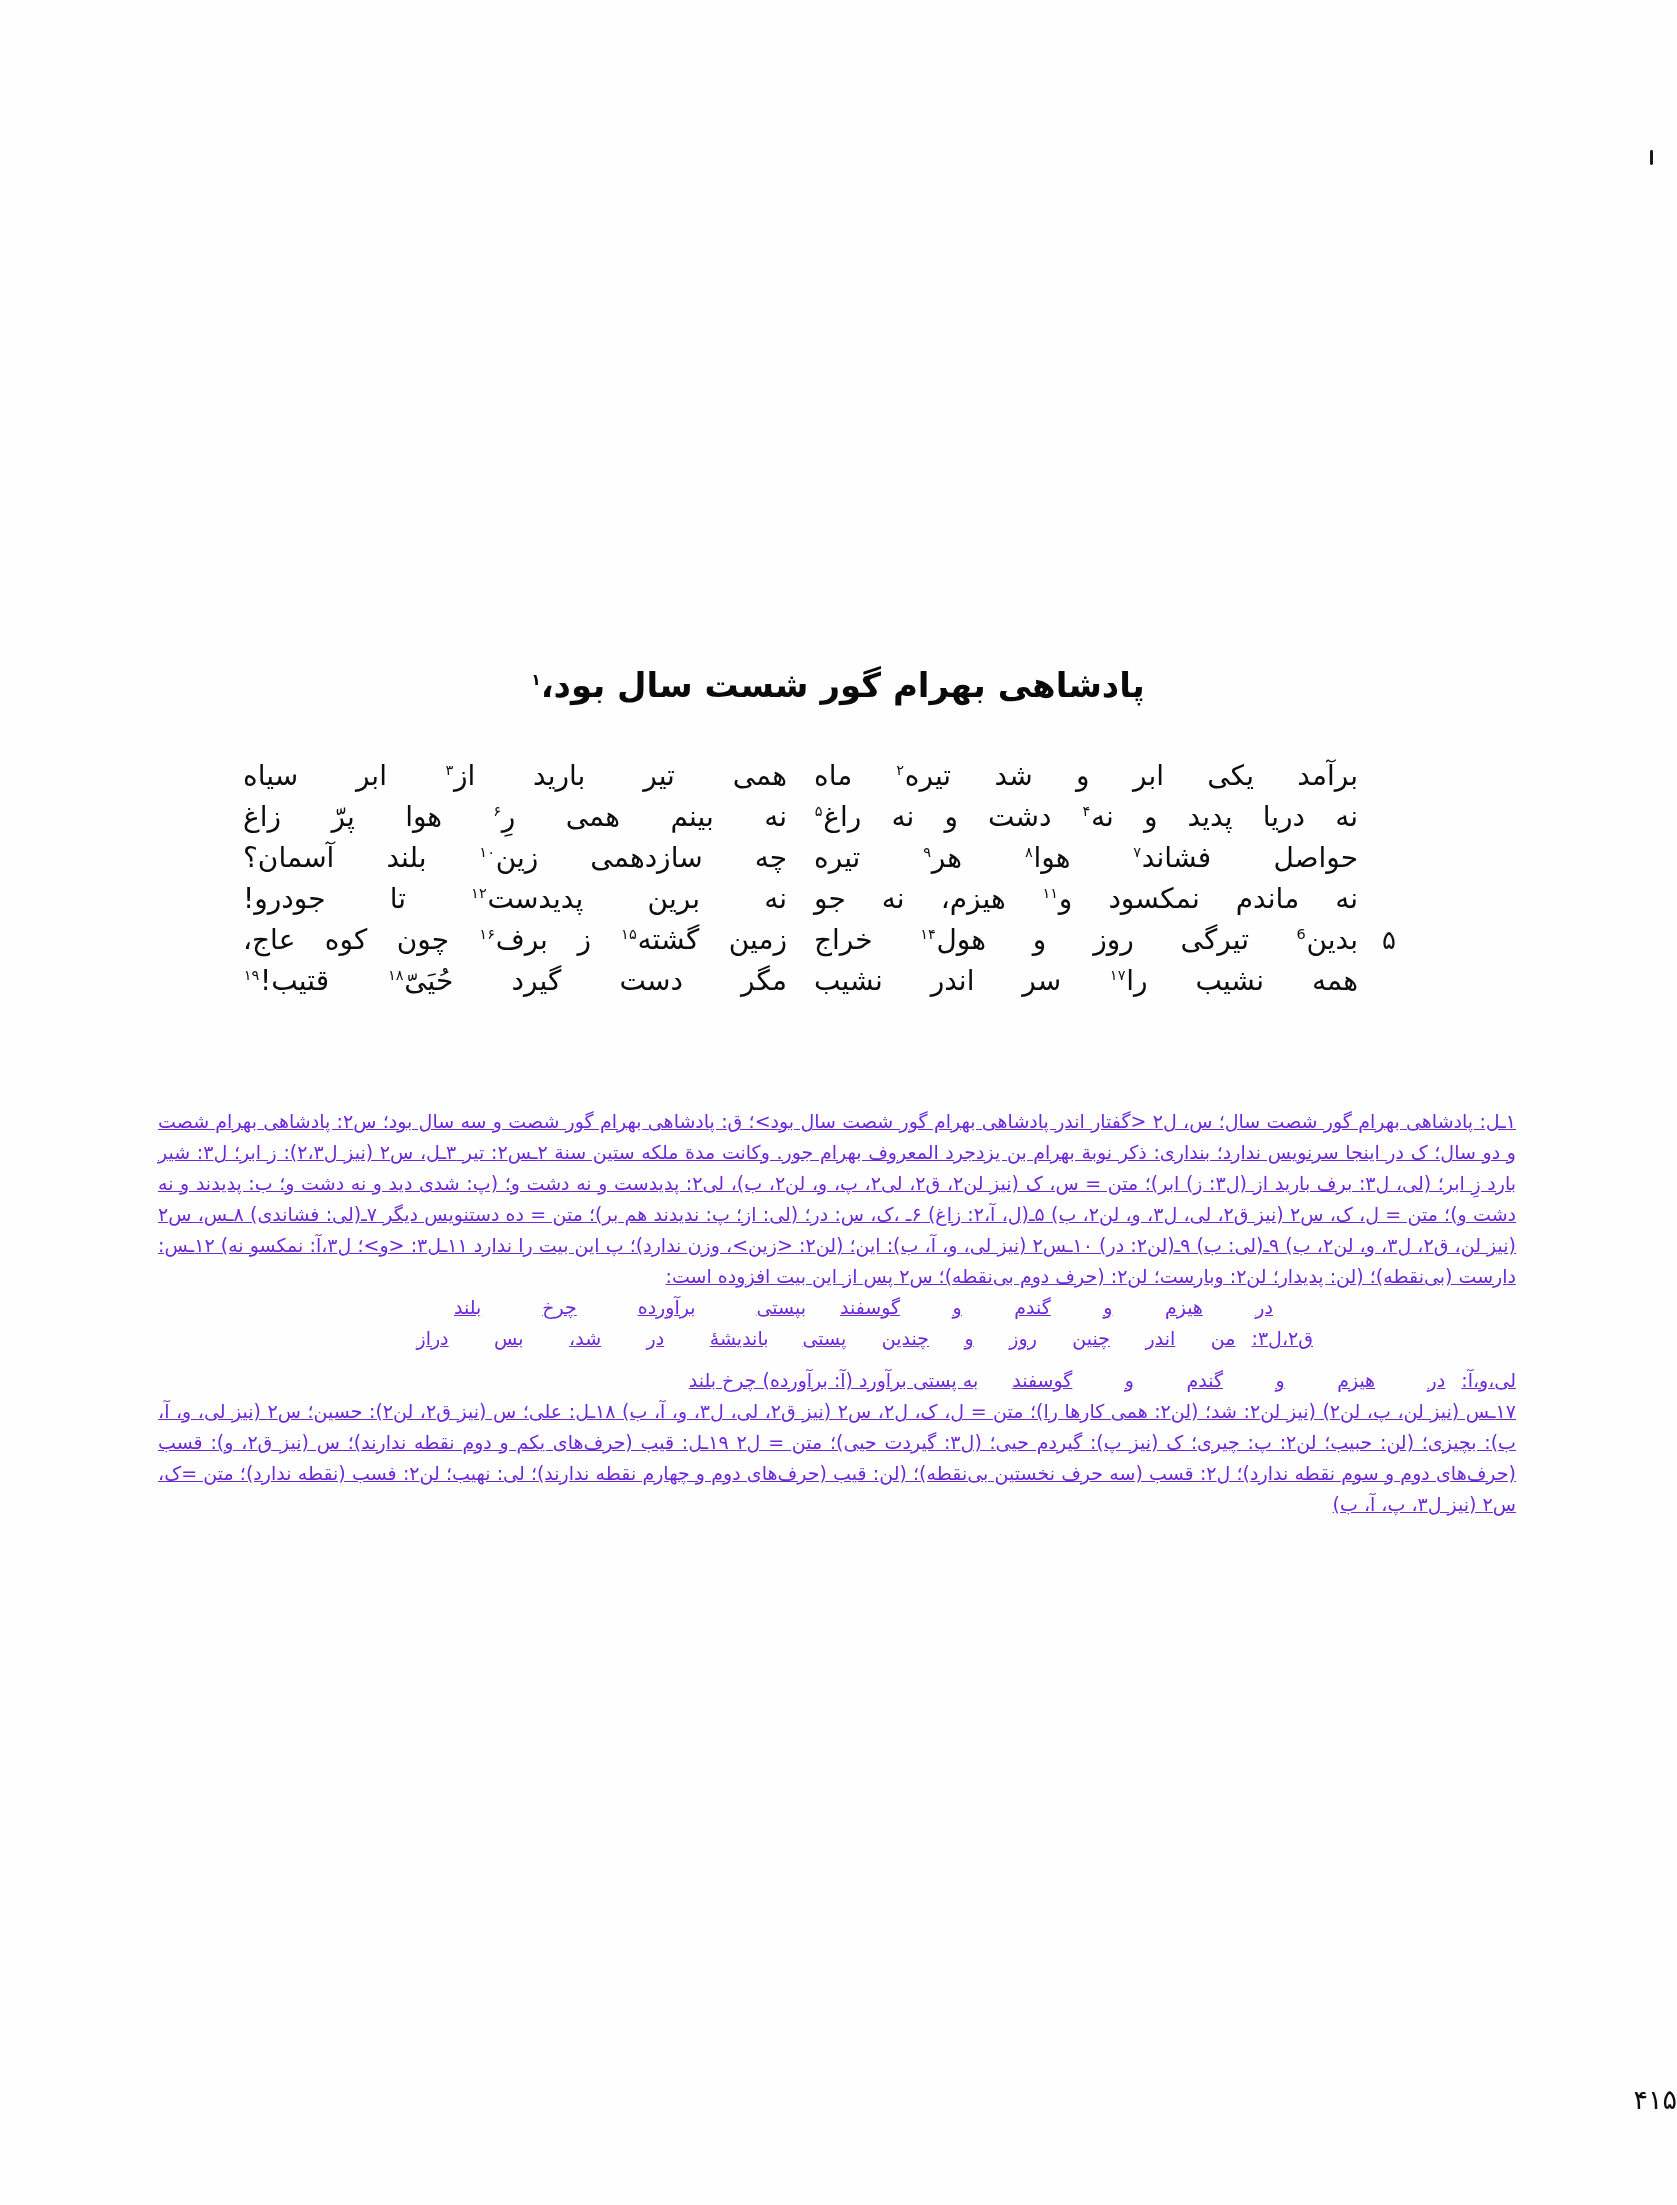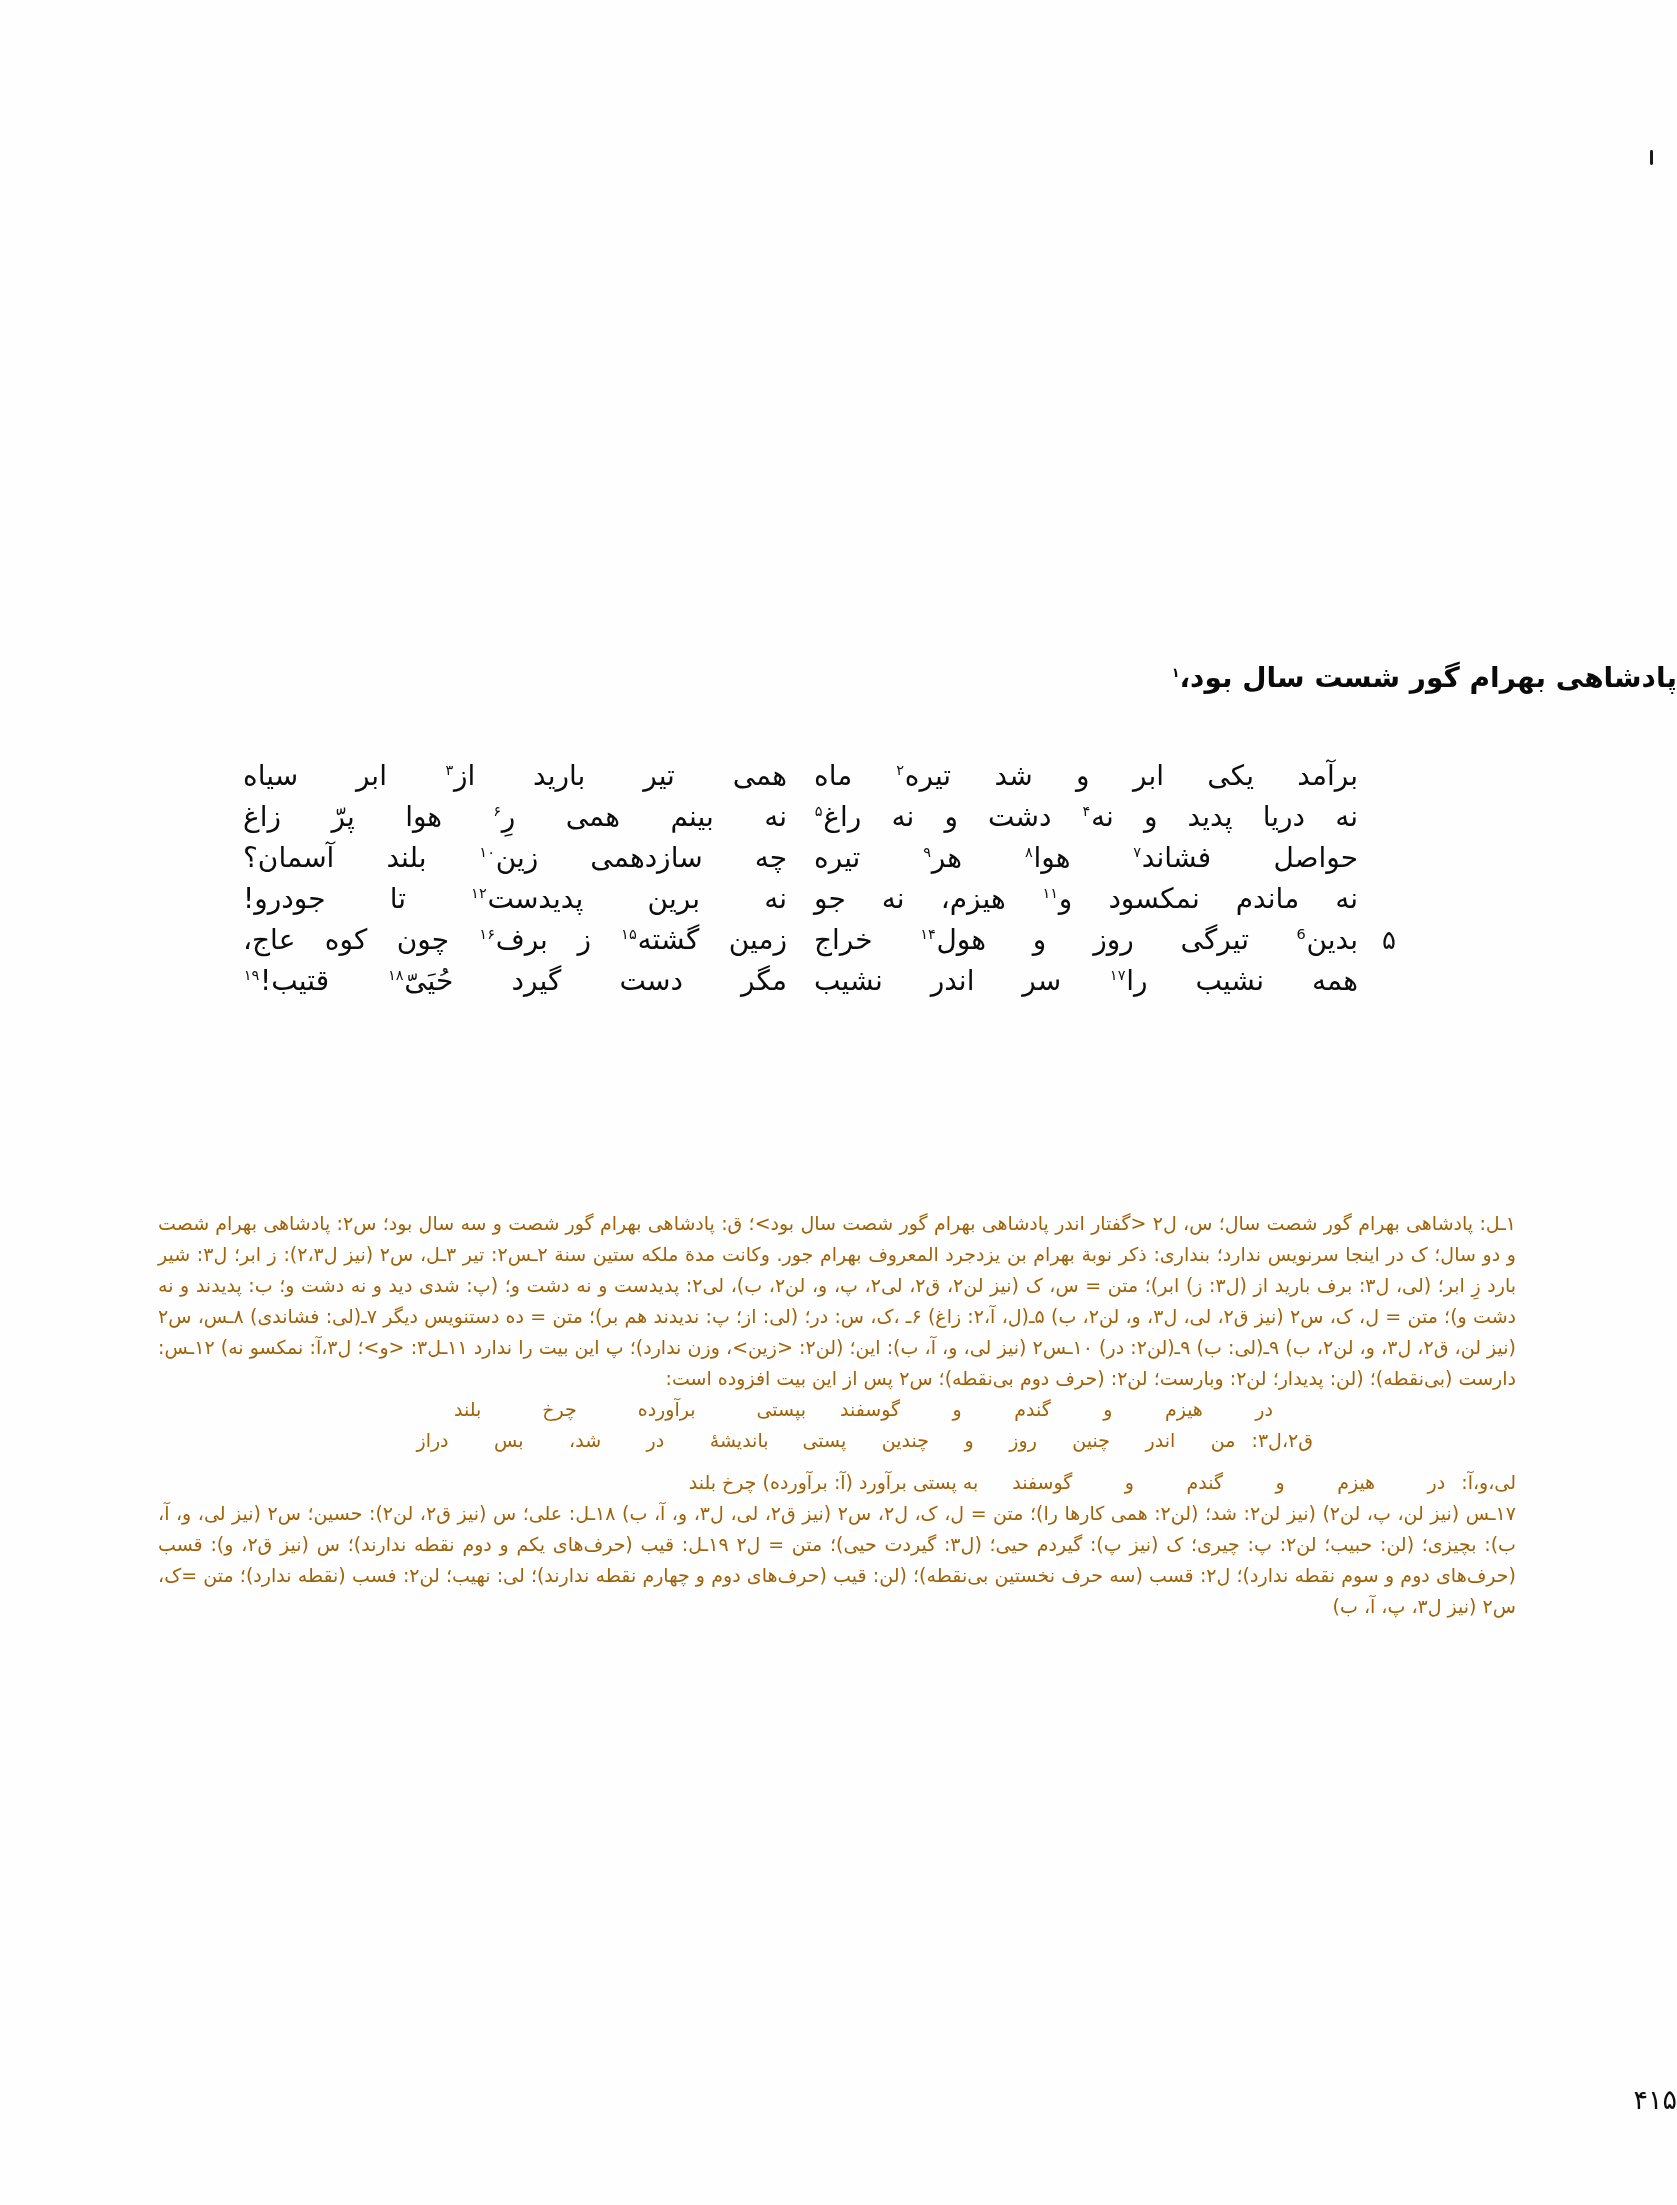--- a/index.html
+++ b/index.html
@@ -30,23 +30,23 @@
     left: 1651px;
     border-radius: 1.4px;
   }
 
   
   .title {
     position: absolute;
     top: 642px;
     right: 0;
     left: 0;
-    text-align: right;
-    font-family: "DejaVu Sans", sans-serif;
-    font-size: 28px;
+    text-align: center;
+    font-family: "DejaVu Sans", sans-serif;
+    font-size: 34px;
     font-weight: 700;
     color: #0a0a0a;
     letter-spacing: 0px;
     line-height: 1.2;
     direction: rtl;
   }
   .title sup {
     font-size: 0.46em;
     font-weight: 600;
     vertical-align: super;
@@ -88,30 +88,31 @@
   .hemistich > span { display: inline-block; }
   .verse-row sup {
     font-size: 0.52em;
     vertical-align: super;
     padding: 0 0.7px;
   }
 
   
   .apparatus {
     position: absolute;
-    top: 1208px;
+    top: 1106px;
     right: 161px;
     width: 1358px;
     direction: rtl;
     text-align: justify;
     text-align-last: right;
     font-size: 19px;
     line-height: 31px;
-    color: #a16207;
-    font-family: "DejaVu Sans", sans-serif;
+    color: #6d28d9;
+    font-family: "DejaVu Sans", sans-serif;
+    text-decoration: underline;
   }
   .app-p {
     margin: 0;
     text-align: justify;
     text-align-last: right;
     direction: rtl;
   }
 
   .app-verse {
     margin: 0;

